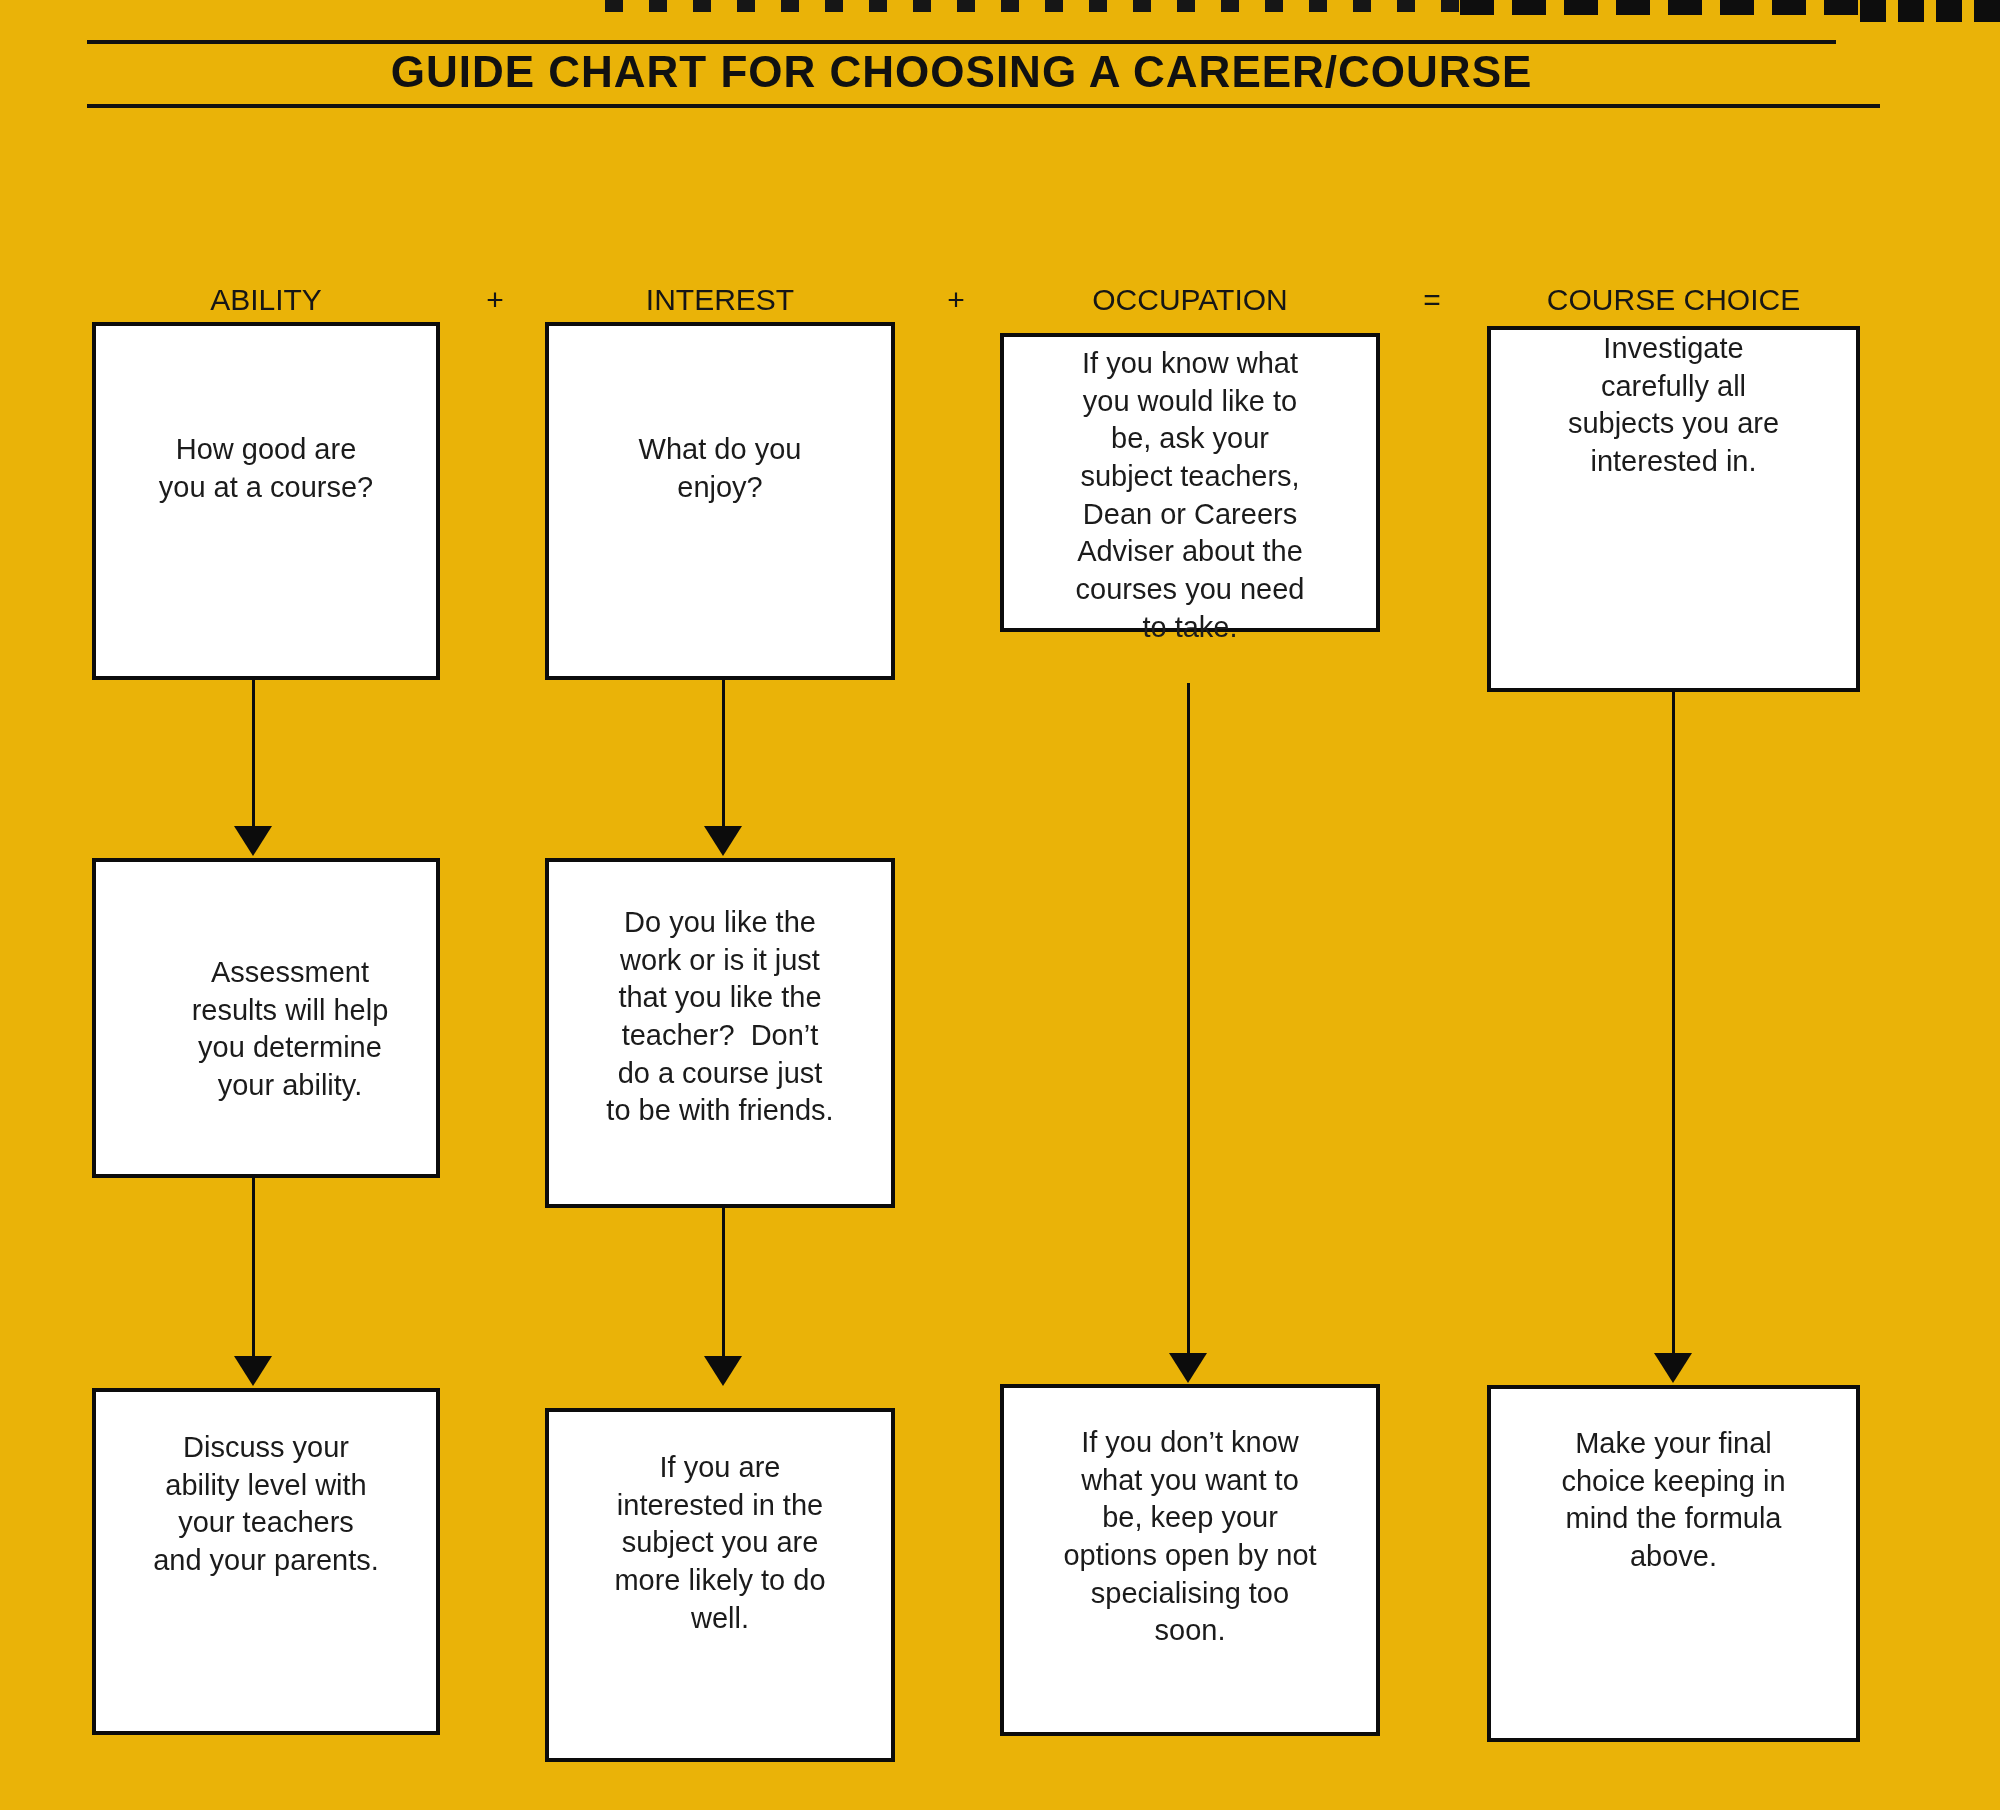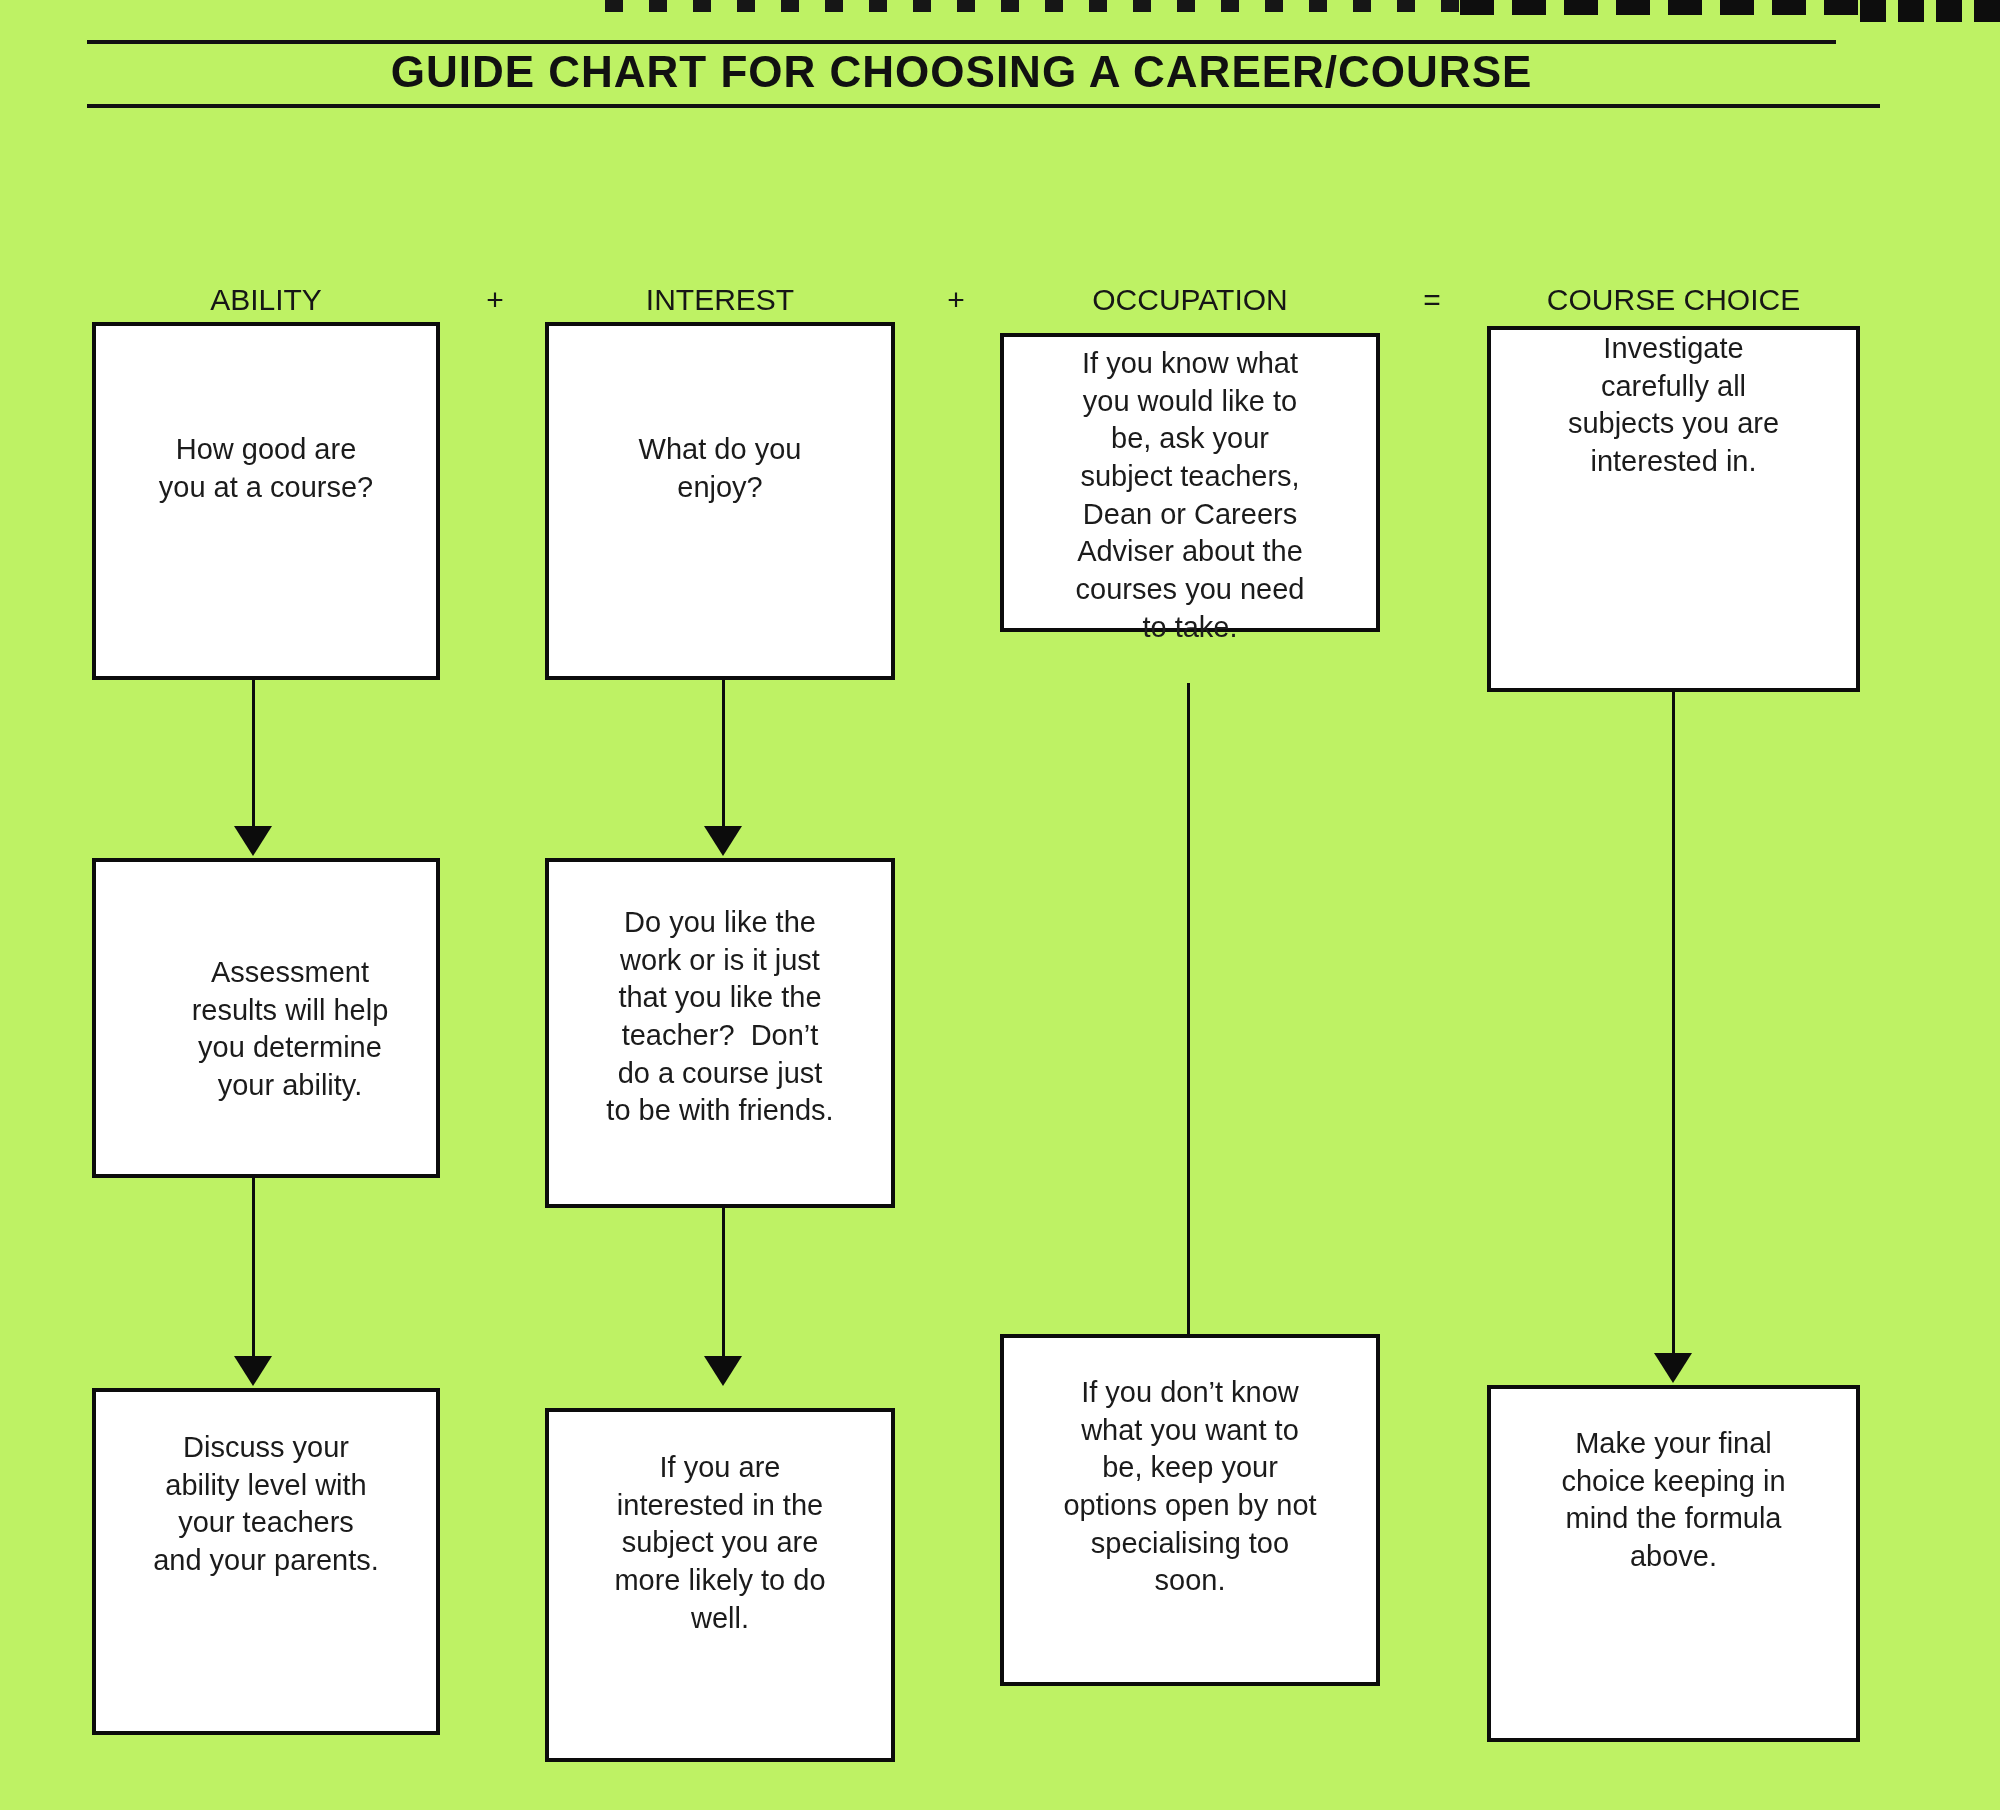--- a/index.html
+++ b/index.html
@@ -1,20 +1,20 @@
 <!DOCTYPE html>
 <html><head>
 <meta charset="utf-8">
 <style>
   html, body { margin:0; padding:0; background:#ffffff; }
   .canvas {
     position: relative;
     width: 2000px;
     height: 1810px;
-    background: #bef264;
+    background: #eab308;
     font-family: "Liberation Sans", sans-serif;
     color: #1b1b1b;
     overflow: hidden;
   }
 
   
   .artifacts-1 { position:absolute; left:605px; top:0; width:855px; height:12px;
     background:repeating-linear-gradient(90deg, #161616 0 18px, transparent 18px 44px); }
   .artifacts-2 { position:absolute; left:1460px; top:0; width:400px; height:15px;
     background:repeating-linear-gradient(90deg, #0e0e0e 0 34px, transparent 34px 52px); }
@@ -53,21 +53,21 @@
   .box-a1 { left:92px;   top:322px;  width:348px; height:358px; padding-top:105px; }
   .box-i1 { left:545px;  top:322px;  width:350px; height:358px; padding-top:105px; }
   .box-o1 { left:1000px; top:333px;  width:380px; height:299px; padding-top:8px;  }
   .box-c1 { left:1487px; top:326px;  width:373px; height:366px; }
 
   .box-a2 { left:92px;   top:858px;  width:348px; height:320px; padding-top:92px;padding-left:48px; }
   .box-i2 { left:545px;  top:858px;  width:350px; height:350px; padding-top:42px; }
 
   .box-a3 { left:92px;   top:1388px; width:348px; height:347px; padding-top:37px; }
   .box-i3 { left:545px;  top:1388px; width:350px; height:354px; padding-top:37px;margin-top:20px; }
-  .box-o3 { left:1000px; top:1334px; width:380px; height:352px; padding-top:36px; }
+  .box-o3 { left:1000px; top:1384px; width:380px; height:352px; padding-top:36px; }
   .box-c3 { left:1487px; top:1385px; width:373px; height:357px; padding-top:36px; }
 
   
   .arrow-line { position:absolute; width:3px; background:#0c0c0c; }
   .arrow-head { position:absolute; width:0; height:0;
     border-left:19px solid transparent; border-right:19px solid transparent;
     border-top:30px solid #0c0c0c; }
 
   .line-a1 { left:252px;  top:680px;  height:146px; }  .head-a1 { left:234px;  top:826px; }
   .line-i1 { left:722px;  top:680px;  height:146px; }  .head-i1 { left:704px;  top:826px; }

